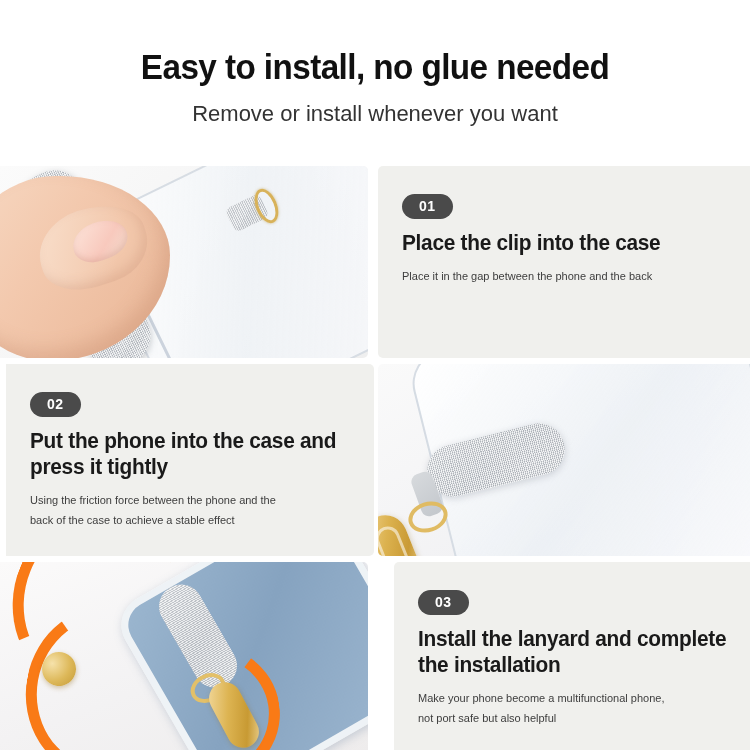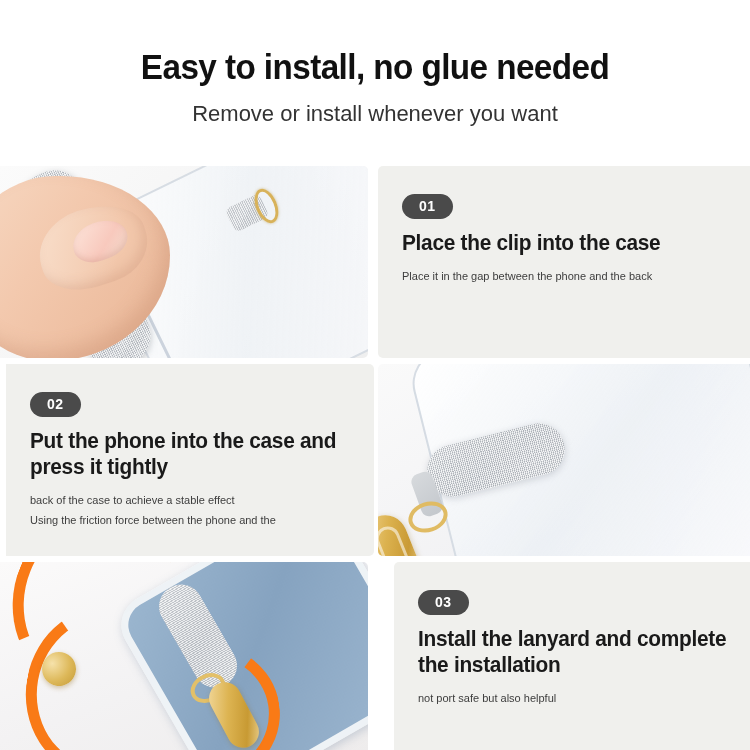--- a/index.html
+++ b/index.html
@@ -226,22 +226,22 @@
           <span>Place it in the gap between the phone and the back</span>
         </p>
       </div>
     </div>
 
     <div class="row r2">
       <div class="cell text">
         <span class="badge">02</span>
         <h2 class="step-title">Put the phone into the case and press it tightly</h2>
         <p class="step-desc">
+          <span>Using the friction force between the phone and the</span>
           <span>back of the case to achieve a stable effect</span>
-          <span>Using the friction force between the phone and the</span>
         </p>
       </div>
       <div class="cell photo">
         <div class="scene s2">
           <div class="case2"></div>
           <div class="patch"></div>
           <div class="strap"></div>
           <div class="oring"></div>
           <div class="clasp"></div>
         </div>
@@ -258,19 +258,20 @@
           <div class="rope c"></div>
           <div class="bead"></div>
           <div class="oring3"></div>
           <div class="clasp3"></div>
         </div>
       </div>
       <div class="cell text">
         <span class="badge">03</span>
         <h2 class="step-title">Install the lanyard and complete the installation</h2>
         <p class="step-desc">
+          <span>Make your phone become a multifunctional phone,</span>
           <span>not port safe but also helpful</span>
         </p>
       </div>
     </div>
 
   </div>
 </div>
 
 </body></html>

